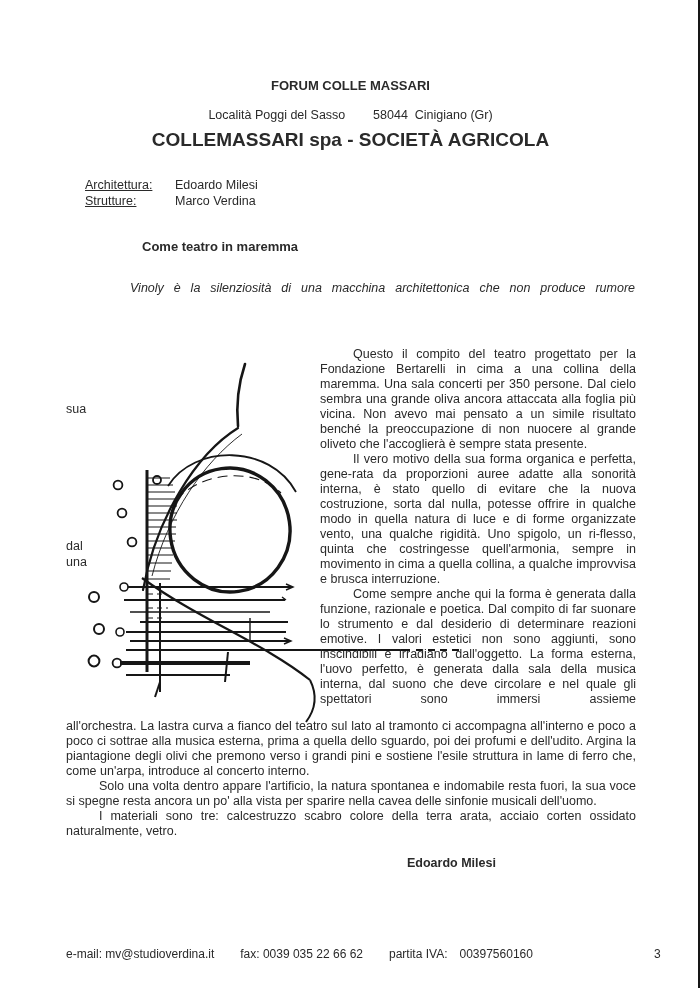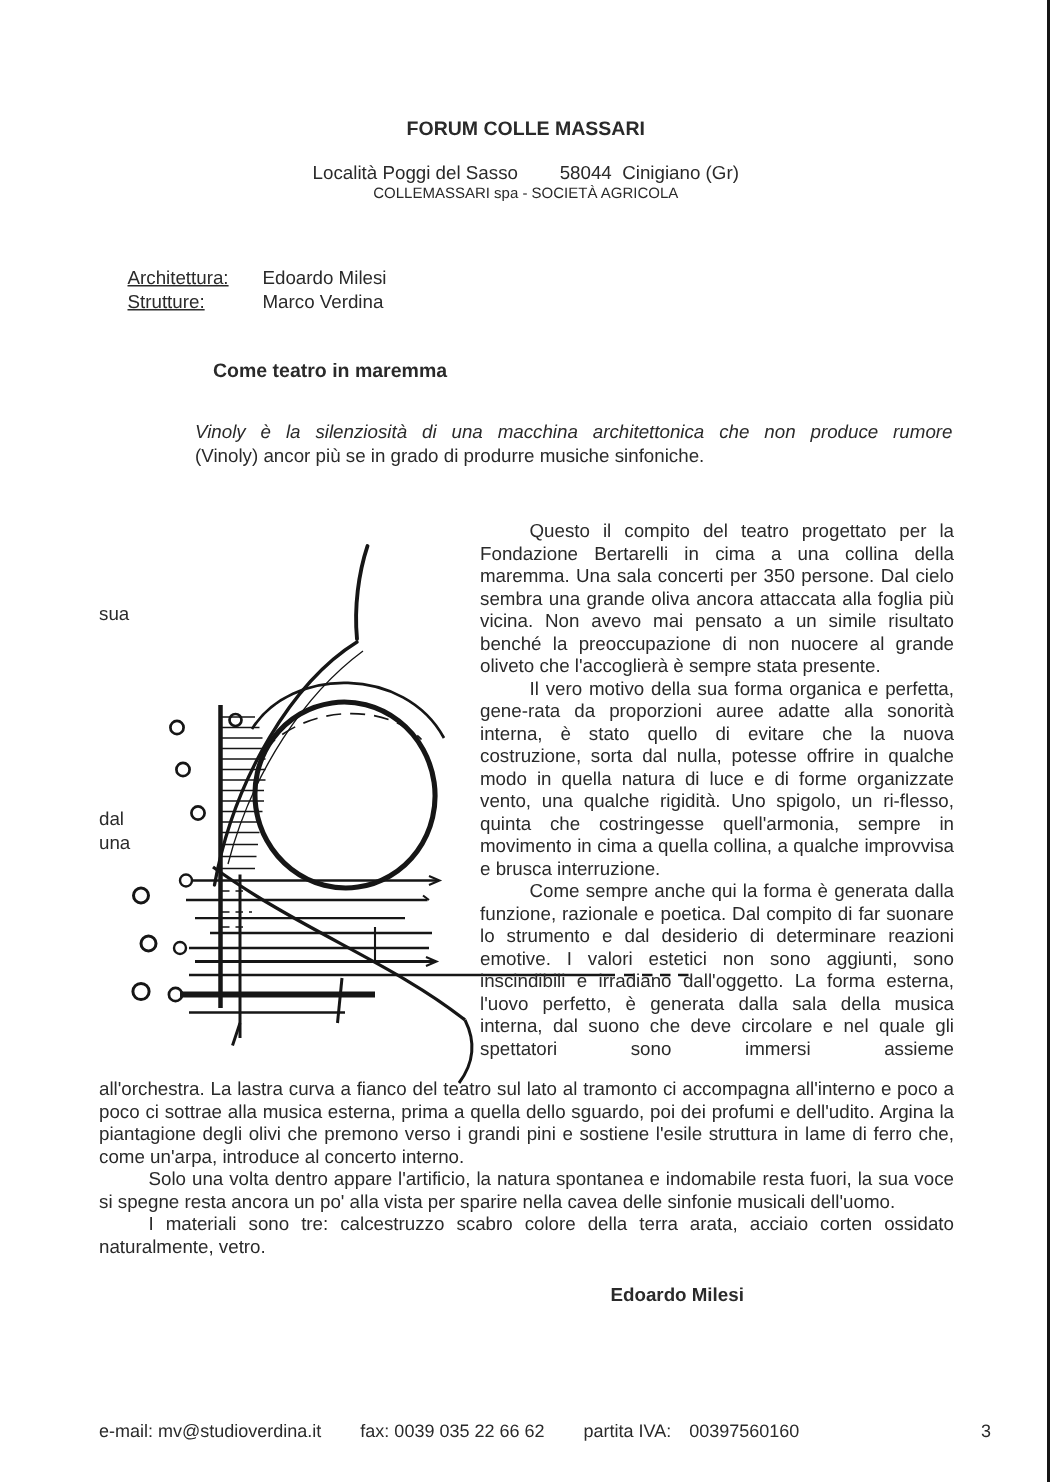--- a/index.html
+++ b/index.html
@@ -8,21 +8,21 @@
     background:#ffffff; overflow:hidden; box-sizing:border-box;
     border-right:2px solid #161616;
     font-family:"Liberation Sans","DejaVu Sans",sans-serif;
     color:#2a2a2a;
   }
   .abs { position:absolute; }
 
   .header-block { left:66px; top:79px; width:569px; text-align:center; }
   .header-title { font-size:13px; font-weight:bold; line-height:14px; }
   .header-address { font-size:12.5px; line-height:14px; margin-top:15px; white-space:pre; }
-  .header-company { font-size:10px; font-weight:normal; line-height:14px; margin-top:1px; }
+  .header-company { font-size:19px; font-weight:bold; line-height:14px; margin-top:11px; }
 
   .credits { left:85px; top:178px; font-size:12.5px; line-height:15.5px; }
   .credit-label { display:inline-block; width:90px;text-decoration:underline; }
 
   .article-heading { left:142px; top:239px; font-size:13px; font-weight:bold; }
 
   .quote { left:130px; top:281px; width:505px; font-size:12.5px; line-height:15.5px; }
   .quote-line1 { font-style:italic; text-align:justify; text-align-last:justify; }
   .quote-line2 { text-align:left; }
 
@@ -111,21 +111,20 @@
     </div>
     <div>
       <span class="credit-label">Strutture:</span><span>Marco Verdina</span>
     </div>
   </div>
 
   <div class="abs article-heading text-layer">Come teatro in maremma</div>
 
   <div class="abs quote text-layer">
     <div class="quote-line1">Vinoly è la silenziosità di una macchina architettonica che non produce rumore</div>
-    <div class="quote-line2">(Vinoly) ancor più se in grado di produrre musiche sinfoniche.</div>
   </div>
 
   <div class="abs margin-word text-layer" style="top:402px">sua</div>
   <div class="abs margin-word text-layer" style="top:539px">dal</div>
   <div class="abs margin-word text-layer" style="top:555px">una</div>
 
   <div class="abs column-text text-layer">
     <p>Questo il compito del teatro progettato per la Fondazione Bertarelli in cima a una collina della maremma.  Una sala concerti per 350 persone.  Dal cielo sembra una grande oliva ancora attaccata alla foglia più vicina.  Non avevo mai pensato a un simile risultato benché la preoccupazione di non nuocere al grande oliveto che l'accoglierà è sempre stata presente.</p>
     <p>Il vero motivo della sua forma organica e perfetta, gene-rata da proporzioni auree adatte alla sonorità interna, è stato quello di evitare che la nuova costruzione, sorta dal nulla, potesse offrire in qualche modo in quella natura di luce e di forme organizzate vento, una qualche rigidità.  Uno spigolo, un ri-flesso, quinta che costringesse quell'armonia, sempre in movimento in cima a quella collina, a qualche improvvisa e brusca interruzione.</p>
     <p class="force-last">Come sempre anche qui la forma è generata dalla funzione, razionale e poetica.  Dal compito di far suonare lo strumento e dal desiderio di determinare reazioni emotive.  I valori estetici non sono aggiunti, sono inscindibili e irradiano dall'oggetto.  La forma esterna, l'uovo perfetto, è generata dalla sala della musica interna, dal suono che deve circolare e nel quale gli spettatori sono immersi assieme</p>

